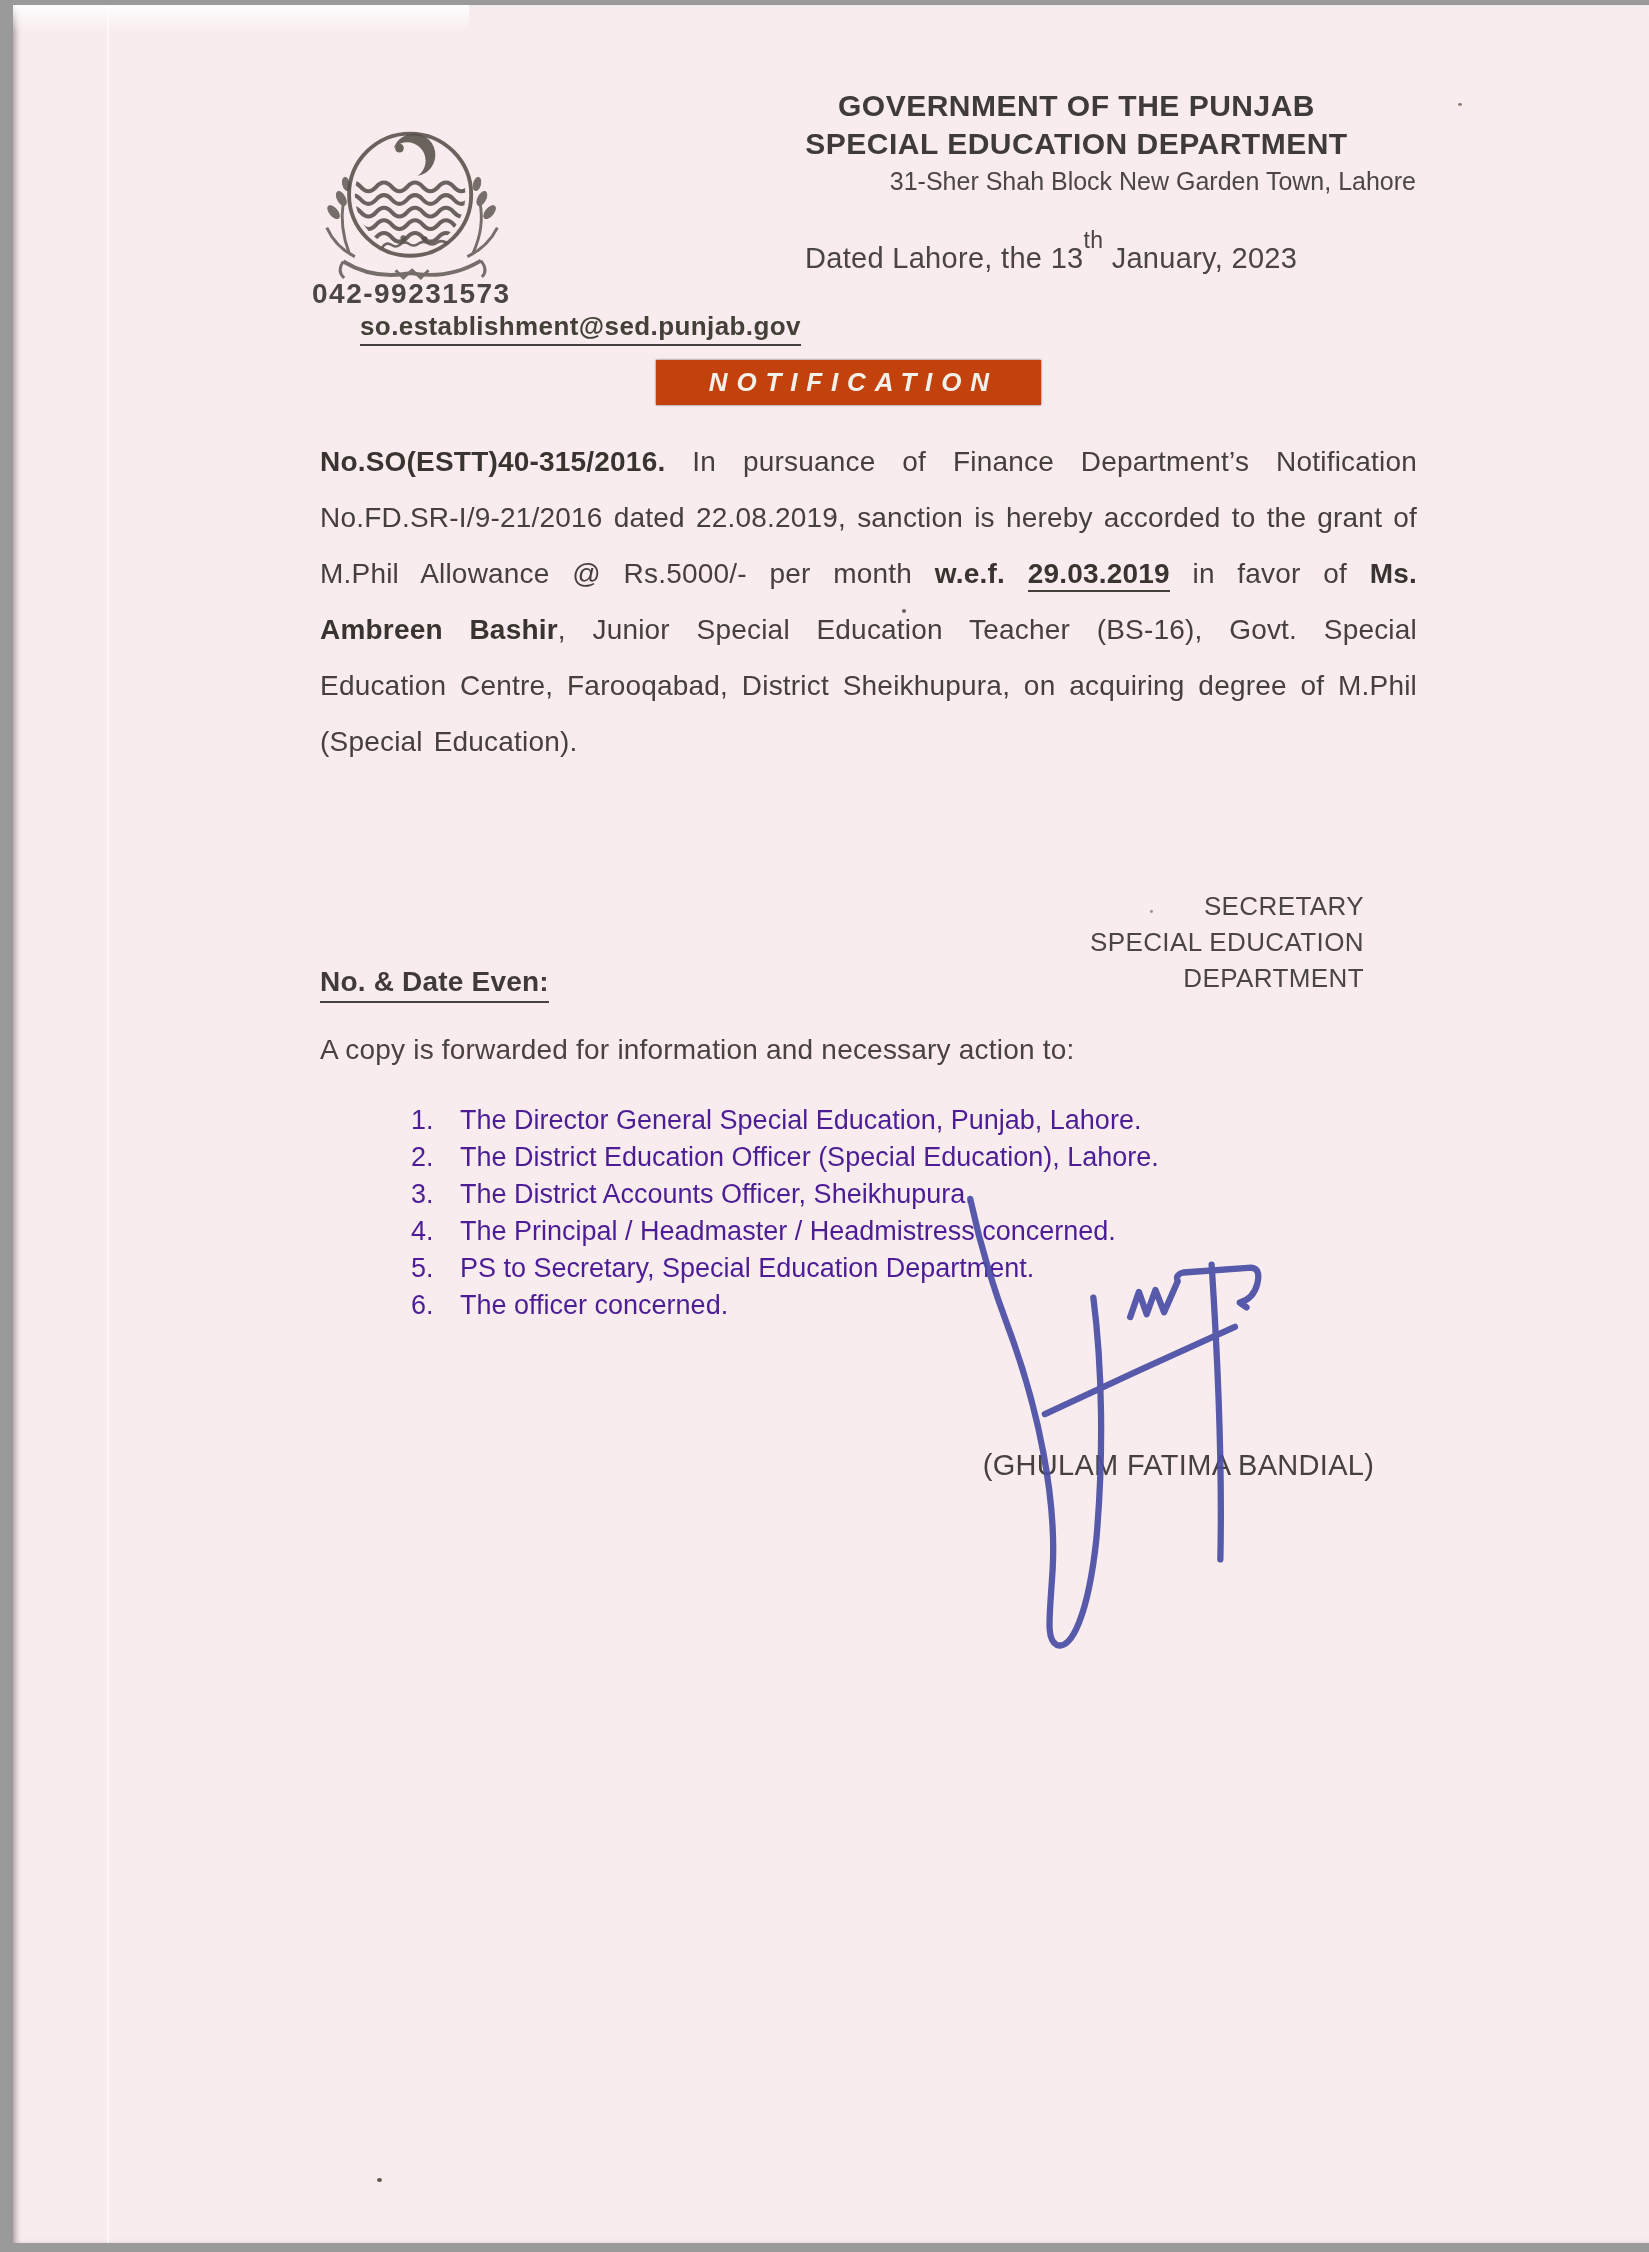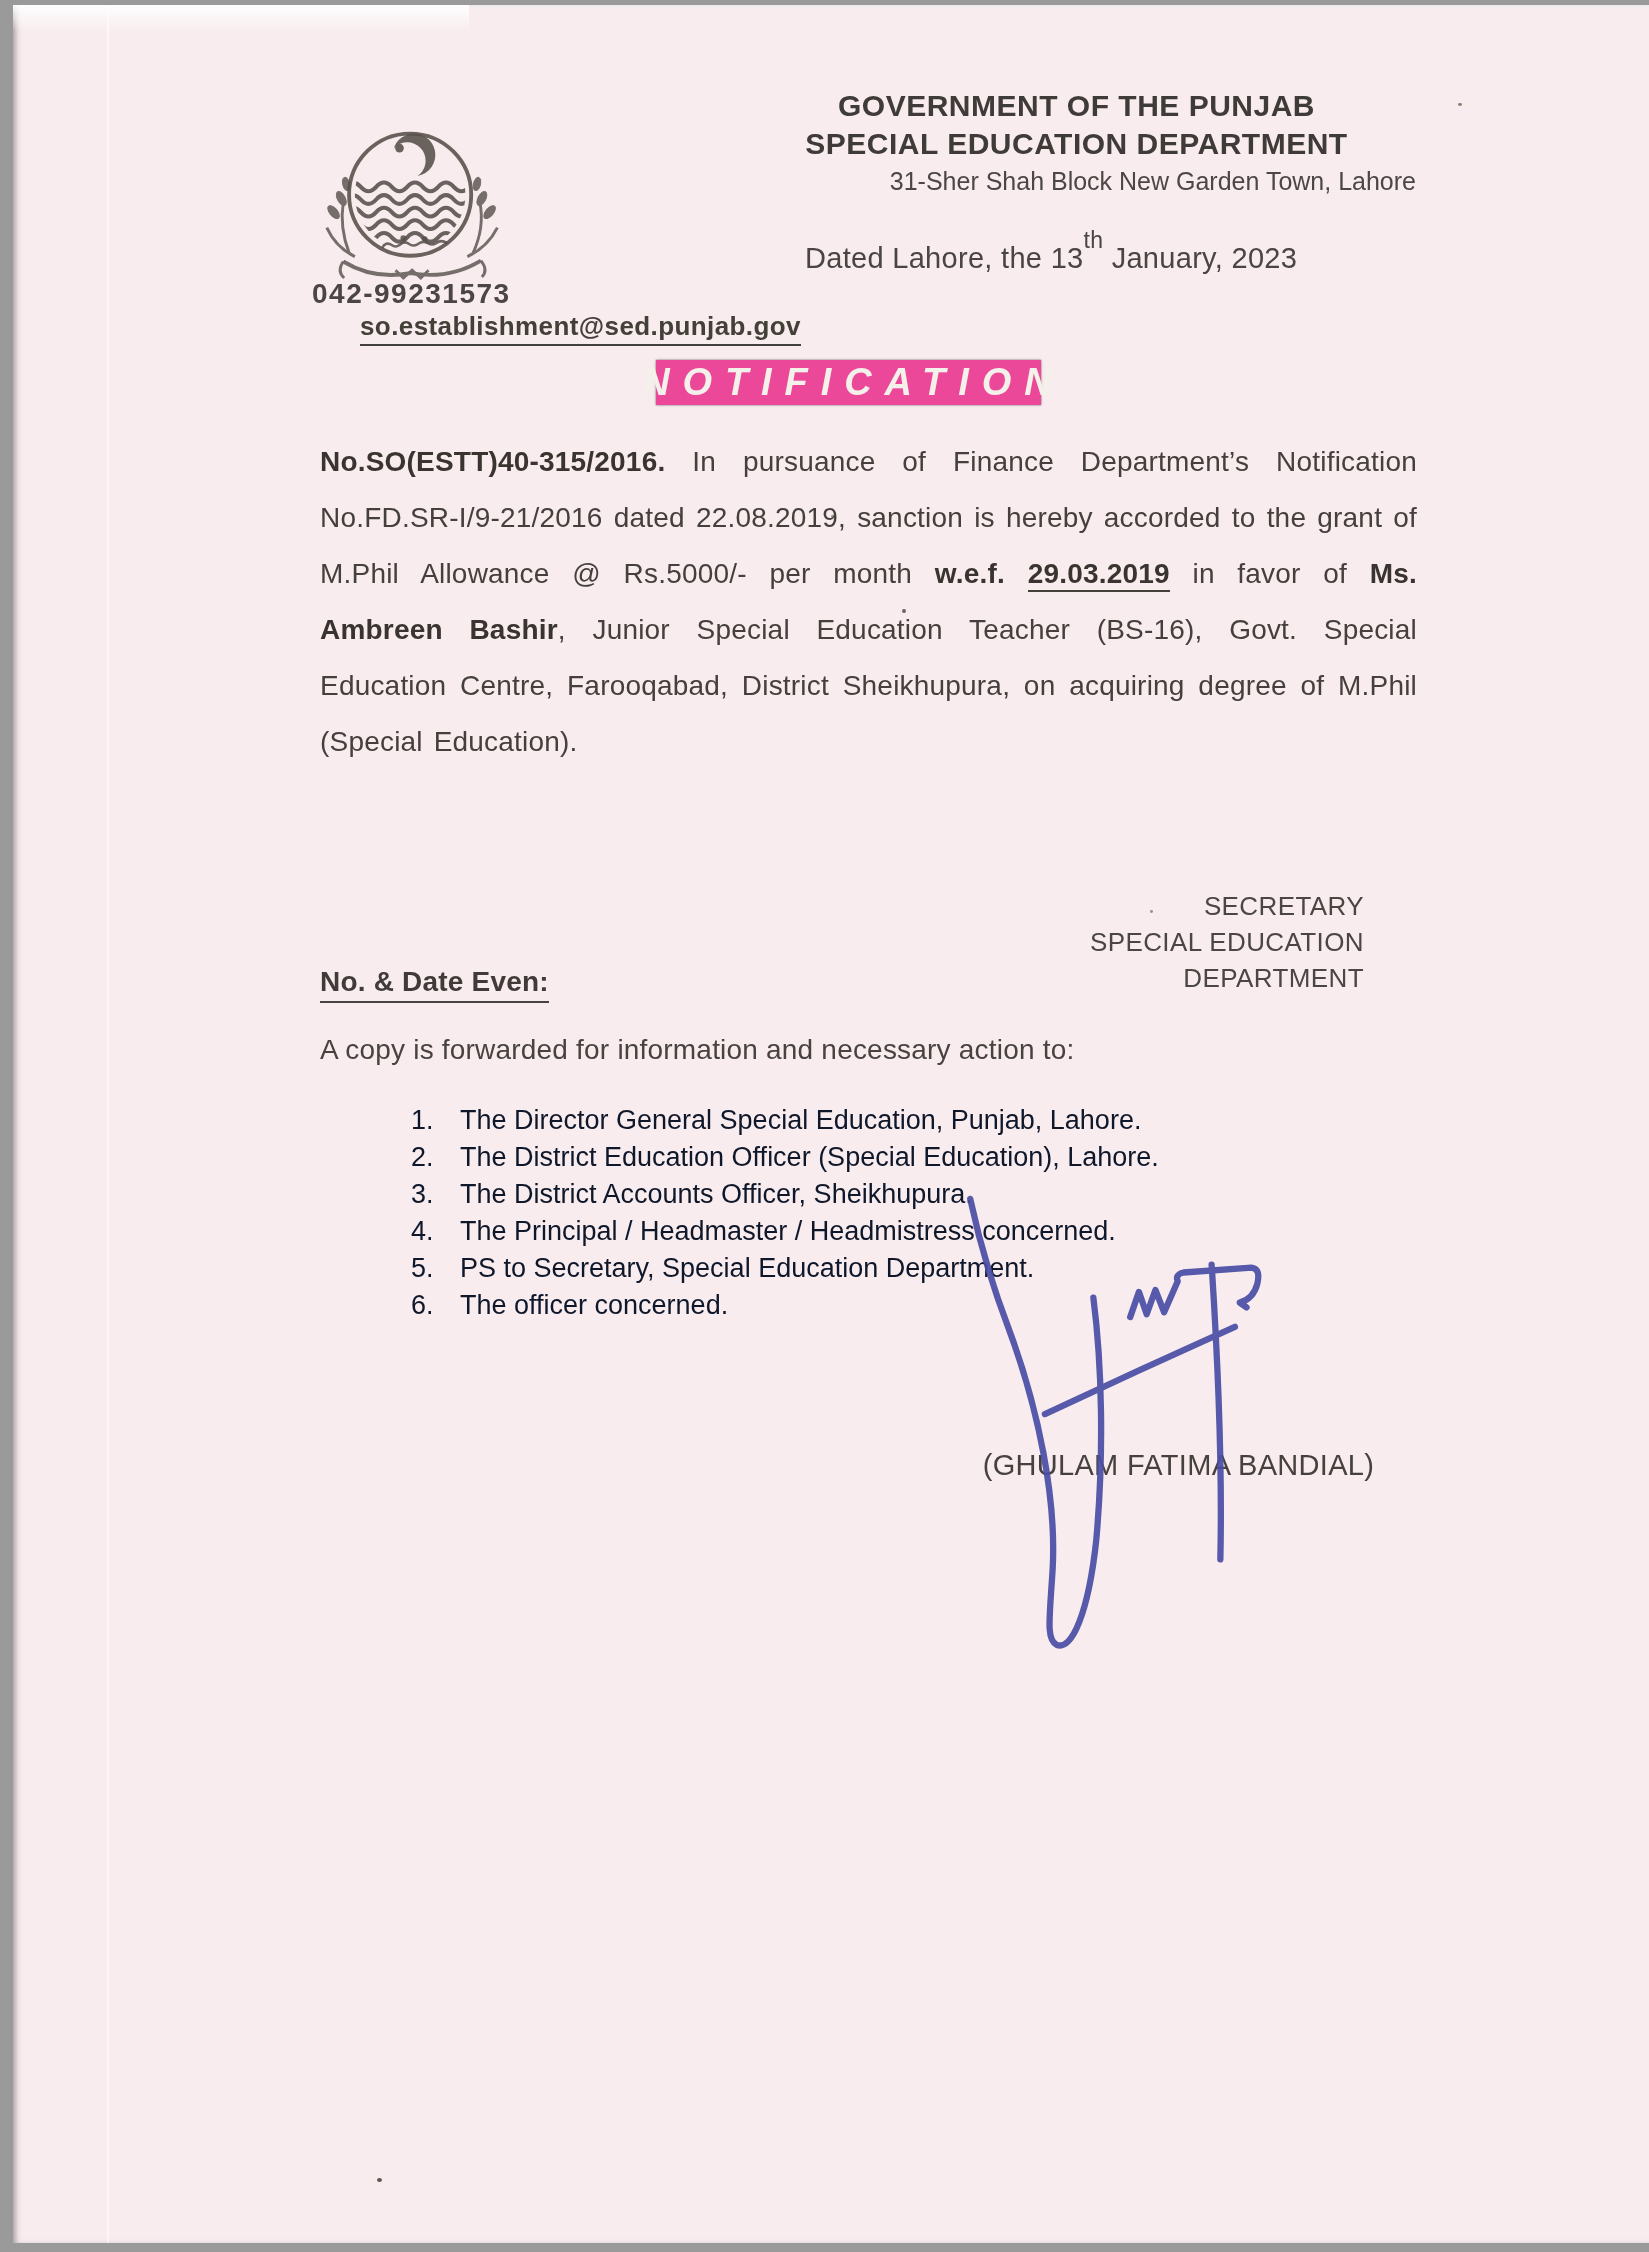--- a/index.html
+++ b/index.html
@@ -41,43 +41,43 @@
     font-size:25px; font-weight:400; color:#4c4745; }
   .date-line{ left:805px; top:236px; font-size:29px; color:#4a4542; letter-spacing:0.3px; }
   .date-line sup{ font-size:23px; position:relative; top:-8.7px; }
 
   .phone{ left:312px; top:278px; font-size:28px; font-weight:700;
     color:#4b4645; letter-spacing:1.5px; }
   .email{ left:312px; top:311px; font-size:26px; font-weight:700; color:#434038;
     border-bottom:2.9px solid #44403d; padding-bottom:1.9px; letter-spacing:0.4px;margin-left:48px; }
 
   .notif-bar{ left:656px; top:360px; width:385px; height:45px;
-    background:#ec4899; color:#f4f0ea;
+    background:#c2410c; color:#f4f0ea;
     display:flex; align-items:center; justify-content:center;
-    font-style:italic; font-weight:700; font-size:38px;
+    font-style:italic; font-weight:700; font-size:26px;
     letter-spacing:.34em; padding-left:9.7px;
     box-shadow:0 0 1.9px rgba(53,49,46,.8); }
 
   .body-para{ left:320px; top:434px; width:1097px;
     font-size:28px; line-height:56px; text-align:justify;
     color:#46403d; word-spacing:2.9px; letter-spacing:0.2px; }
   .body-para b{ color:#39342f; }
   .wef-date{ font-weight:700; color:#39342f;
     border-bottom:2.9px solid #453f3a; padding-bottom:1px; }
 
   .secretary-block{ left:971px; top:888px; width:393px; text-align:right;
     font-size:26px; line-height:36px; color:#4b4643; letter-spacing:0.4px; }
 
   .no-date{ left:320px; top:966px; font-size:28px; font-weight:700; color:#403b38;
     border-bottom:2.9px solid #474340; padding-bottom:2.9px; letter-spacing:0.2px; }
 
   .forward-text{ left:320px; top:1034px; font-size:28px; color:#49433f; letter-spacing:0.2px; }
 
   ol.recipients{ left:411px; top:1102px; list-style:none; counter-reset:item;
-    font-size:27px; color:#0f172a; width:873px; }
+    font-size:27px; color:#4c1d95; width:873px; }
   ol.recipients li{ line-height:37px; counter-increment:item;
     position:relative; padding-left:49px; }
   ol.recipients li::before{ content:counter(item) "."; position:absolute; left:0; }
 
   .sign-name{ left:970px; top:1446px; width:417px; text-align:center;
     font-size:29px; line-height:39px; color:#46413e; letter-spacing:0.3px; }
 
   .logo-svg{ left:320px; top:109px; }
   .signature-svg{ left:946px; top:1179px; }
 </style>

